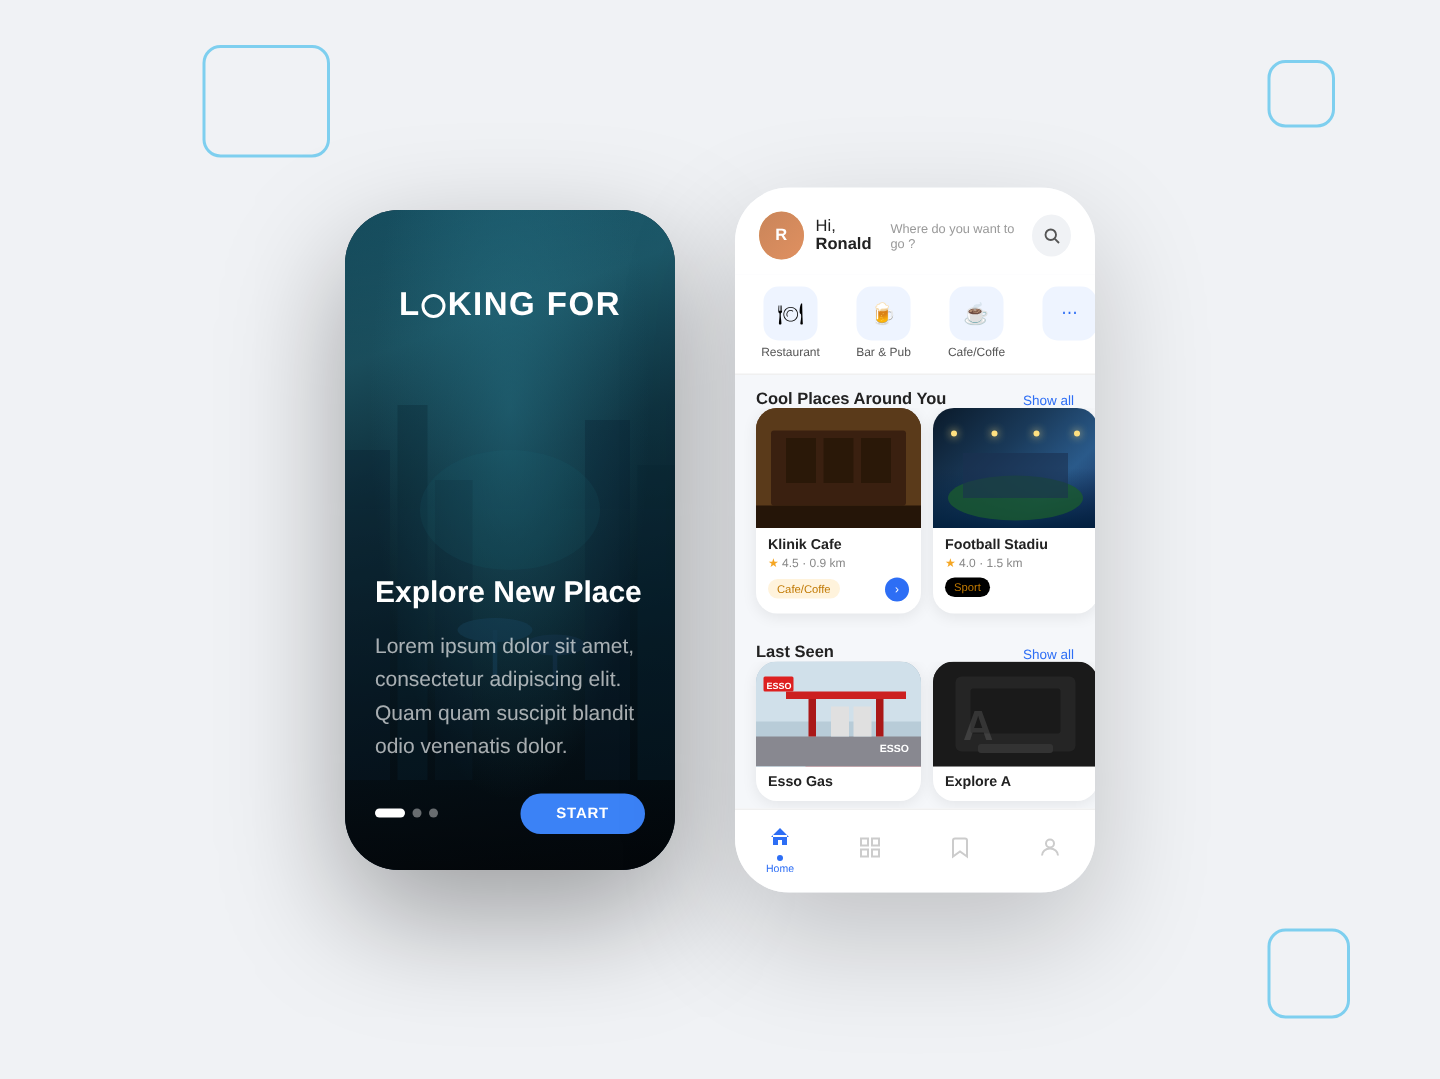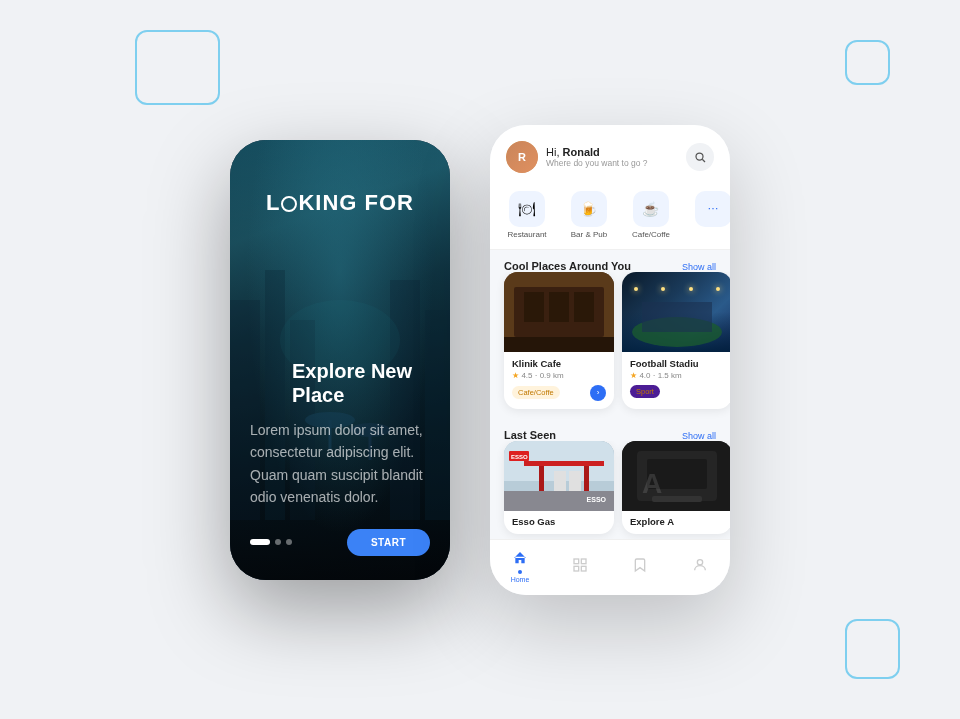--- a/index.html
+++ b/index.html
@@ -115,21 +115,20 @@
       display: flex;
       flex-direction: column;
       gap: 12px;
     }
 
     .explore-title {
       color: white;
       font-size: 20px;
       font-weight: 700;
       line-height: 1.2;
-      margin-left: 42px;
     }
 
     .explore-desc {
       color: rgba(255,255,255,0.65);
       font-size: 14px;
       line-height: 1.6;
     }
 
     .phone-left-footer {
       display: flex;
@@ -222,21 +221,22 @@
       height: 100%;
       background: linear-gradient(135deg, #c9855a, #e09060);
       border-radius: 50%;
       display: flex;
       align-items: center;
       justify-content: center;
     }
 
     .rp-greeting {
       display: flex;
-      flex-direction: column;
+      flex-direction: row;
+      align-items: center;
     }
 
     .greeting-main {
       font-size: 11px;
       color: #222;
     }
 
     .greeting-name {
       font-weight: 700;
     }
@@ -418,21 +418,21 @@
     }
 
     .card-tag {
       font-size: 7.5px;
       padding: 2px 6px;
       border-radius: 10px;
       font-weight: 500;
     }
 
     .tag-cafe { background: #fff3dc; color: #c07800; }
-    .tag-sport { background: #4c1d95; color: #c07800; }
+    .tag-sport { background: #000000; color: #c07800; }
 
     .card-arrow {
       width: 16px;
       height: 16px;
       background: #2d6ef5;
       border-radius: 50%;
       display: flex;
       align-items: center;
       justify-content: center;
       color: white;

